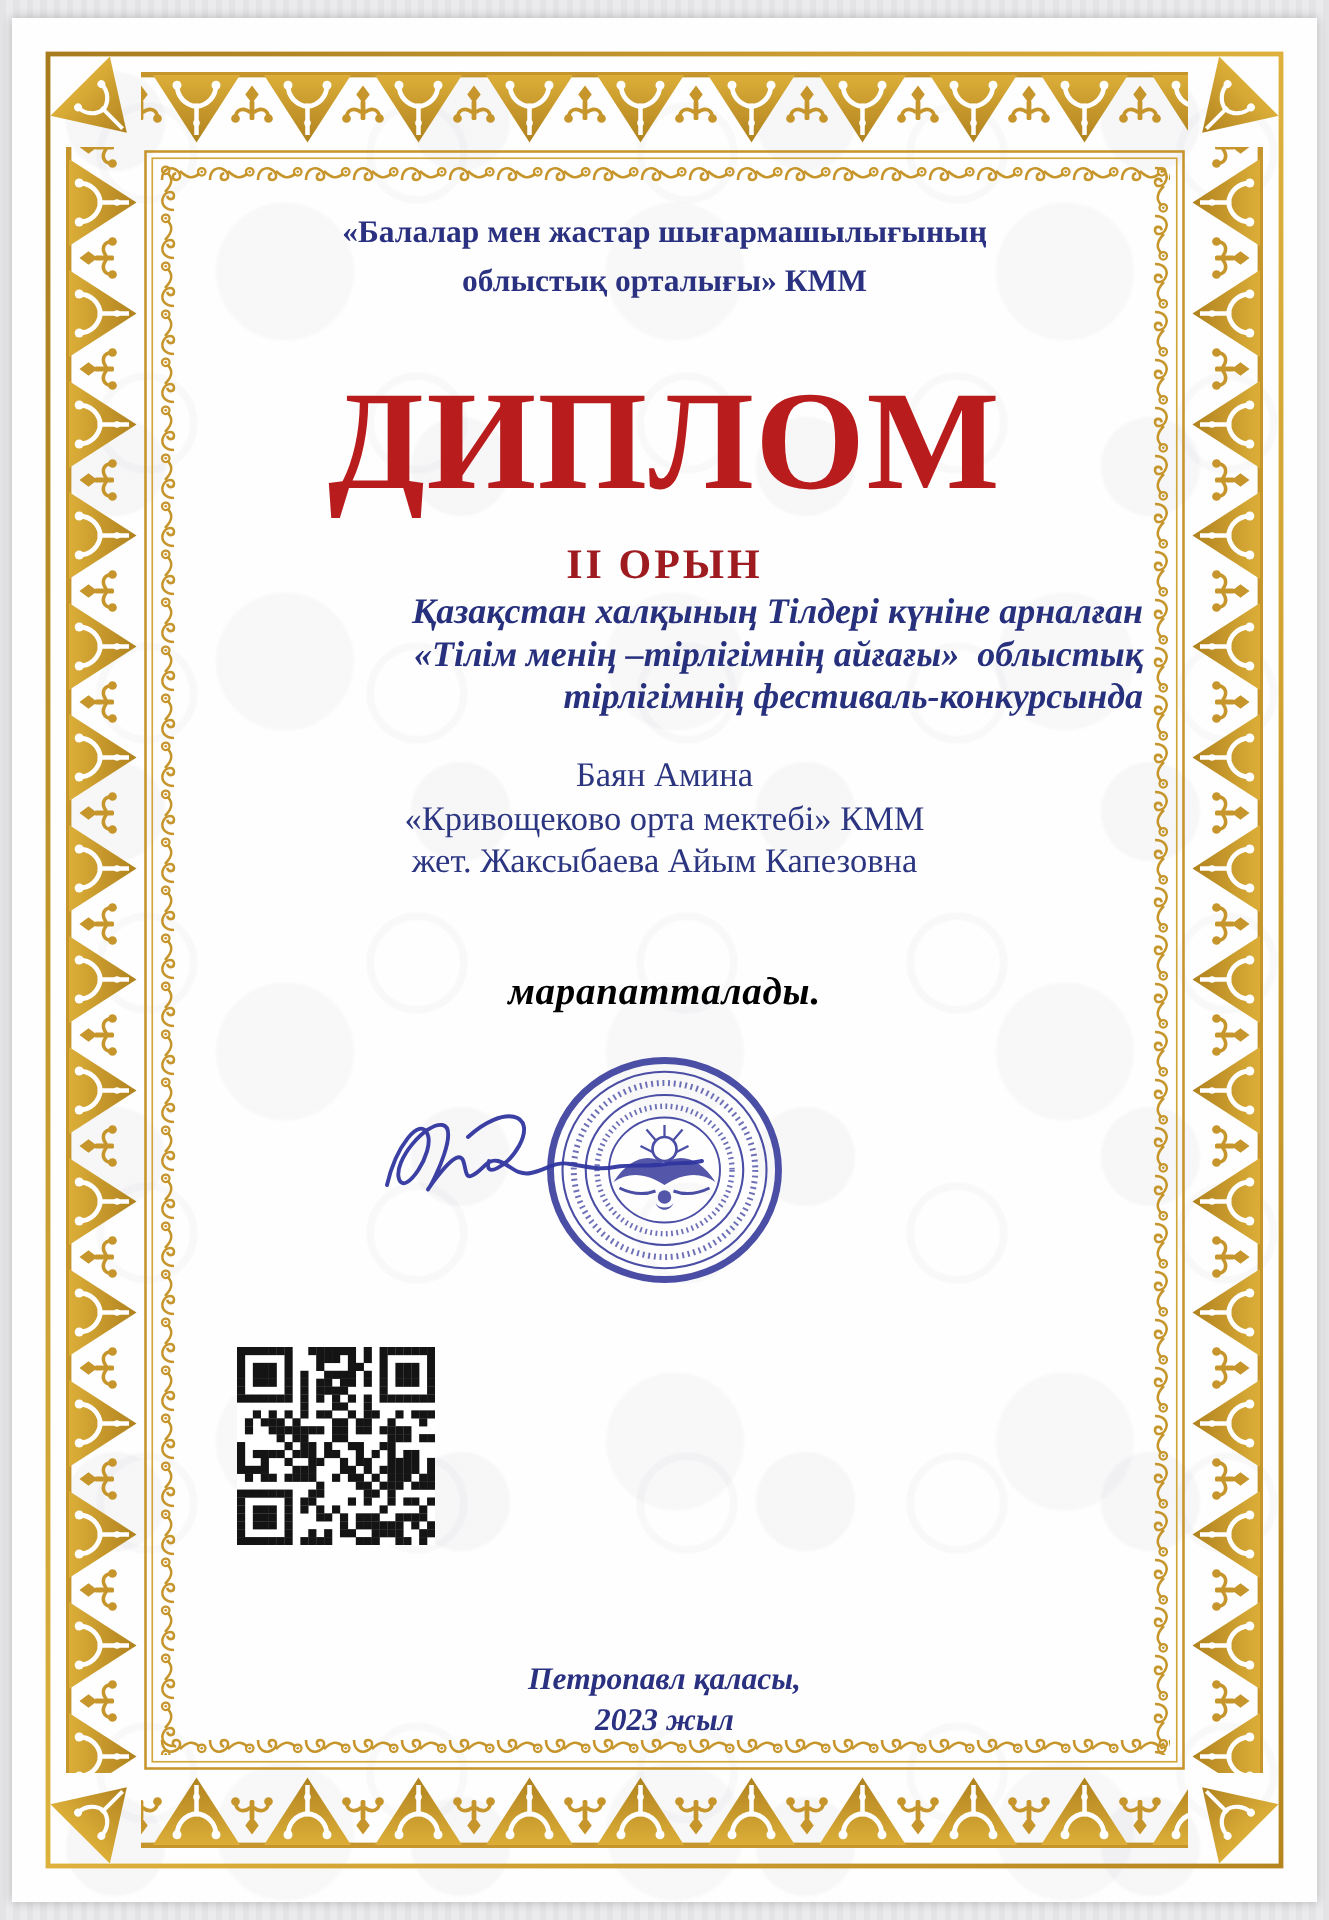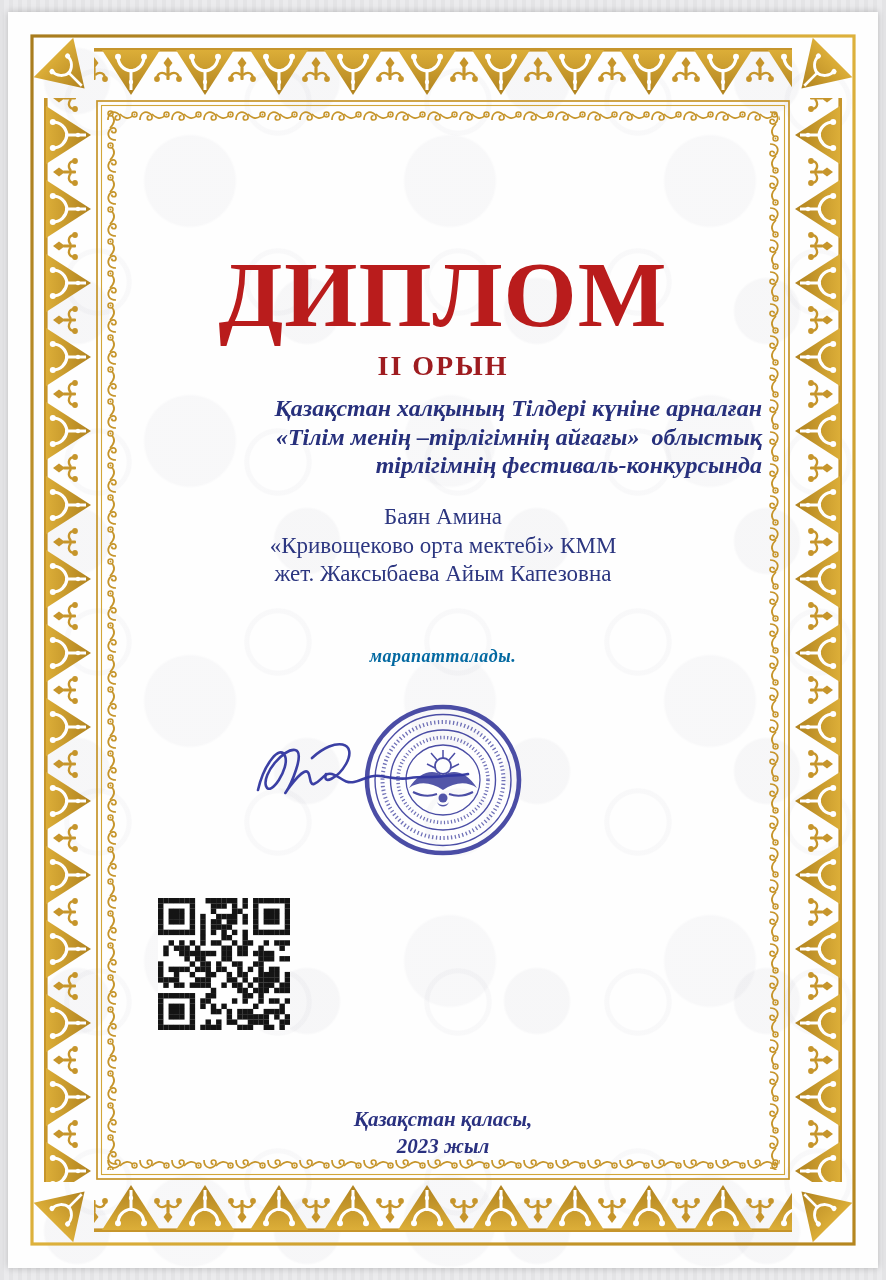--- a/index.html
+++ b/index.html
@@ -15,25 +15,25 @@
     background:
       radial-gradient(circle at 30% 30%, rgba(110,110,135,.05) 0 14%, transparent 15% 100%),
       radial-gradient(circle at 70% 65%, rgba(110,110,135,.045) 0 18%, transparent 19% 100%),
       radial-gradient(circle at 50% 50%, transparent 0 22%, rgba(110,110,135,.04) 23% 26%, transparent 27% 100%);
     background-size:230px 230px, 260px 260px, 180px 180px;}
   .border-svg{position:absolute;left:0;top:0;z-index:1;}
   .content{position:absolute;left:116px;top:116px;width:638px;height:1044px;z-index:2;}
   .abs{position:absolute;left:0;right:0;text-align:center;}
   .org{top:10px;font-size:21px;font-weight:bold;line-height:33px;color:#2a3180;}
   .title{top:118px;font-size:94px;line-height:96px;font-weight:bold;color:#b91c1c;letter-spacing:1px;}
-  .place{top:222px;font-size:28px;font-weight:bold;color:#9e1c20;letter-spacing:2px;}
+  .place{top:233px;font-size:28px;font-weight:bold;color:#9e1c20;letter-spacing:2px;}
   .event{top:266px;font-size:24px;font-weight:bold;font-style:italic;line-height:28.5px;color:#27307c;text-align:right;}
   .event div{white-space:pre-wrap;}
   .recipient{top:375px;font-size:23px;line-height:28.5px;color:#2c3680;}
-  .award{top:518px;font-size:18px;font-weight:bold;font-style:italic;color:#0369a1;letter-spacing:.5px;}
+  .award{top:518px;font-size:26px;font-weight:bold;font-style:italic;color:#000000;letter-spacing:.5px;}
   .sign-row{position:absolute;top:640px;left:0;width:638px;display:flex;
             justify-content:space-between;padding:0 25px 0 18px;box-sizing:border-box;
             font-size:24px;font-weight:bold;color:#2a3180;}
   .stamp-wrap{position:absolute;left:239px;top:574px;width:160px;height:156px;z-index:1;}
   .signature-wrap{position:absolute;left:126px;top:604px;width:230px;height:88px;z-index:2;}
   .qr{position:absolute;left:34px;top:770px;width:132px;height:132px;background:#fff;}
   .footer{top:978px;font-size:21px;font-weight:bold;font-style:italic;line-height:27px;color:#2a3180;}
 </style>
 </head>
 <body>
@@ -140,20 +140,24 @@
       <rect x="93.5" y="93.5" width="683" height="1069" fill="none" stroke="#d2a639" stroke-width="1.1"></rect>
 
       <rect x="98" y="96" width="674" height="16" fill="url(#scrTop)"></rect>
       <rect x="98" y="1144" width="674" height="16" fill="url(#scrBottom)"></rect>
       <rect x="96" y="98" width="16" height="1060" fill="url(#scrLeft)"></rect>
       <rect x="758" y="98" width="16" height="1060" fill="url(#scrRight)"></rect>
     </svg>
 
     <div class="content">
 
+      <div class="abs org">
+        <div>«Балалар мен жастар шығармашылығының</div>
+        <div>облыстық орталығы» КММ</div>
+      </div>
 
       <div class="abs title">ДИПЛОМ</div>
 
       <div class="abs place">II ОРЫН</div>
 
       <div class="abs event">
         <div>Қазақстан халқының Тілдері күніне арналған</div>
         <div>«Тілім менің –тірлігімнің айғағы»  облыстық</div>
         <div>тірлігімнің фестиваль-конкурсында</div>
       </div>
@@ -523,19 +527,19 @@
             <rect x="79.20" y="126.72" width="5.43" height="5.43" fill="#141414"></rect>
             <rect x="84.48" y="126.72" width="5.43" height="5.43" fill="#141414"></rect>
             <rect x="89.76" y="126.72" width="5.43" height="5.43" fill="#141414"></rect>
             <rect x="105.60" y="126.72" width="5.43" height="5.43" fill="#141414"></rect>
             <rect x="110.88" y="126.72" width="5.43" height="5.43" fill="#141414"></rect>
             <rect x="121.44" y="126.72" width="5.43" height="5.43" fill="#141414"></rect>
           </svg>
       </div>
 
       <div class="abs footer">
-        <div>Қазақстан қаласы,</div>
+        <div>Петропавл қаласы,</div>
         <div>2023 жыл</div>
       </div>
 
     </div>
   </div>
 </div>
 
 </body></html>

